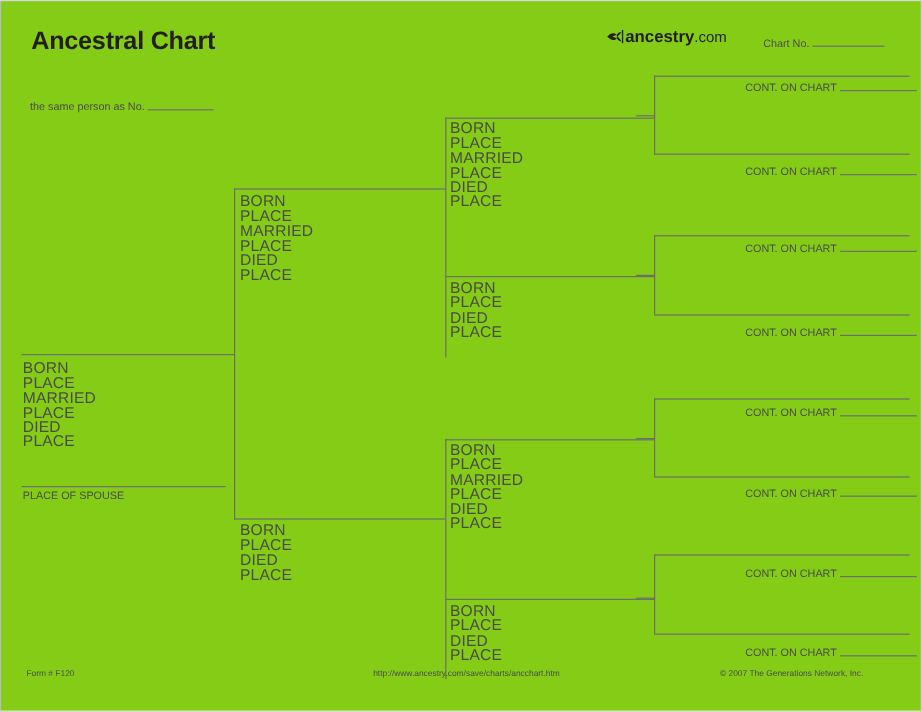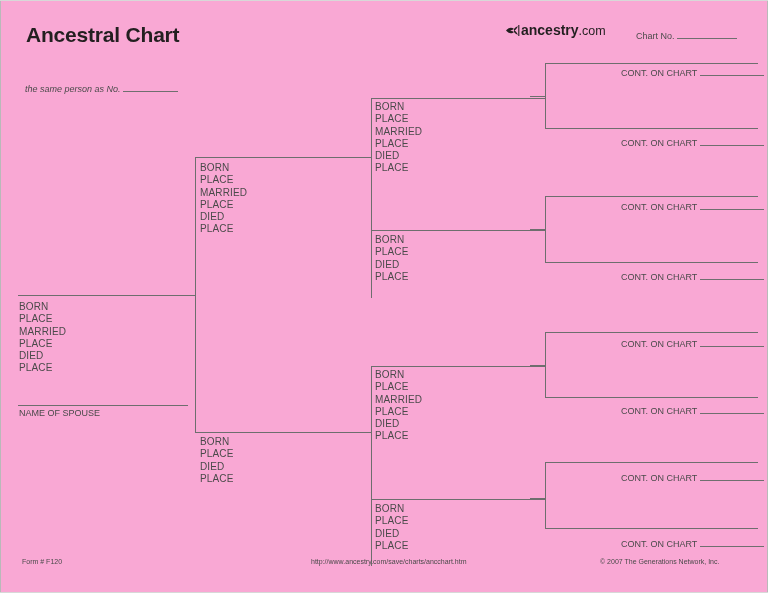--- a/index.html
+++ b/index.html
@@ -5,21 +5,21 @@
   * { box-sizing: border-box; }
   html, body {
     margin: 0; padding: 0;
     background: #ffffff;
     font-family: "Liberation Sans", sans-serif;
   }
   #page {
     position: relative;
     width: 768px;
     height: 593px;
-    background: #f9a8d4;
+    background: #84cc16;
     overflow: hidden;
   }
   
   .page-edge-left   { position:absolute; left:0;   top:0; width:1px;  height:593px; background:#b9b9b9; }
   .page-edge-right  { position:absolute; left:767px; top:0; width:1px; height:593px; background:#b9b9b9; }
   .page-edge-top    { position:absolute; left:0; top:0; width:768px; height:1px; background:#d8d8d8; }
   .page-edge-bottom { position:absolute; left:0; top:592px; width:768px; height:1px; background:#d8d8d8; }
 
   .title {
     position: absolute;
@@ -61,30 +61,30 @@
   .blank-64 { width: 64px; }
 
   .note-block {
     position: absolute;
     left: 25px; top: 83px;
     font-size: 9px;
     color: #4a4a4a;
     line-height: 13px;
     width: 170px;
   }
-  .note-line2 { white-space: nowrap; font-style: italic; }
+  .note-line2 { white-space: nowrap; }
   .note-chartno { margin-top: 10px; text-align: right; white-space: nowrap; }
 
   
   .hline { position: absolute; height: 1px; background: #6e6e6e; }
   .vline { position: absolute; width: 1px; background: #6e6e6e; }
 
   .fields {
     position: absolute;
-    font-size: 10px;
+    font-size: 13px;
     color: #4a4a4a;
     line-height: 12.3px;
     white-space: nowrap;
   }
   .fields div { letter-spacing: 0.15px; }
 
   .spouse-label {
     position: absolute;
     font-size: 9px;
     color: #4a4a4a;
@@ -138,21 +138,21 @@
   <div class="hline" style="left:18px;  top:295px; width:177px;"></div>
   <div class="fields" style="left:19px; top:301px;">
     <div>BORN</div>
     <div>PLACE</div>
     <div>MARRIED</div>
     <div>PLACE</div>
     <div>DIED</div>
     <div>PLACE</div>
   </div>
   <div class="hline" style="left:18px; top:405px; width:170px;"></div>
-  <div class="spouse-label" style="left:19px; top:408px;">NAME OF SPOUSE</div>
+  <div class="spouse-label" style="left:19px; top:408px;">PLACE OF SPOUSE</div>
 
   <div class="vline" style="left:195px; top:157px; height:276px;"></div>
   <div class="hline" style="left:195px; top:157px; width:176px;"></div>
   <div class="fields" style="left:200px; top:162px;">
     <div>BORN</div>
     <div>PLACE</div>
     <div>MARRIED</div>
     <div>PLACE</div>
     <div>DIED</div>
     <div>PLACE</div>

